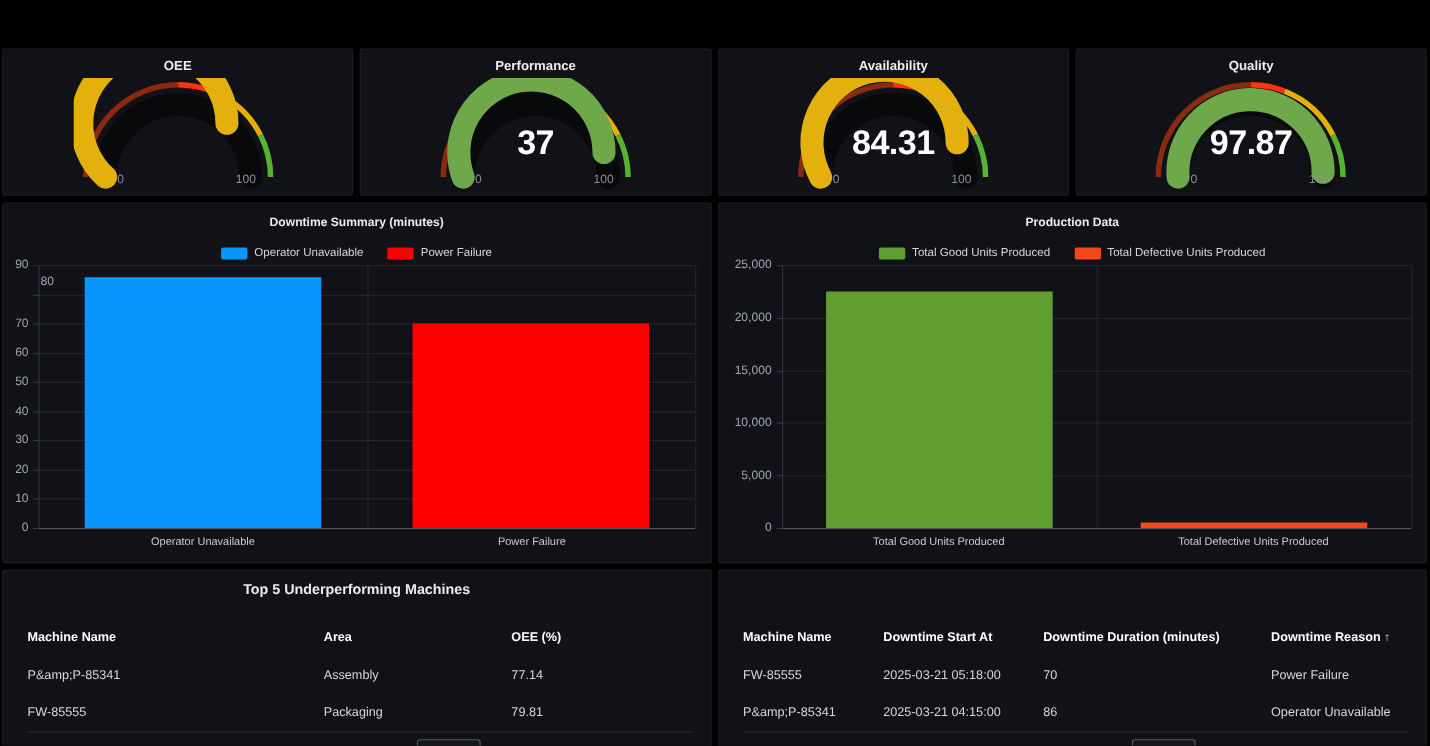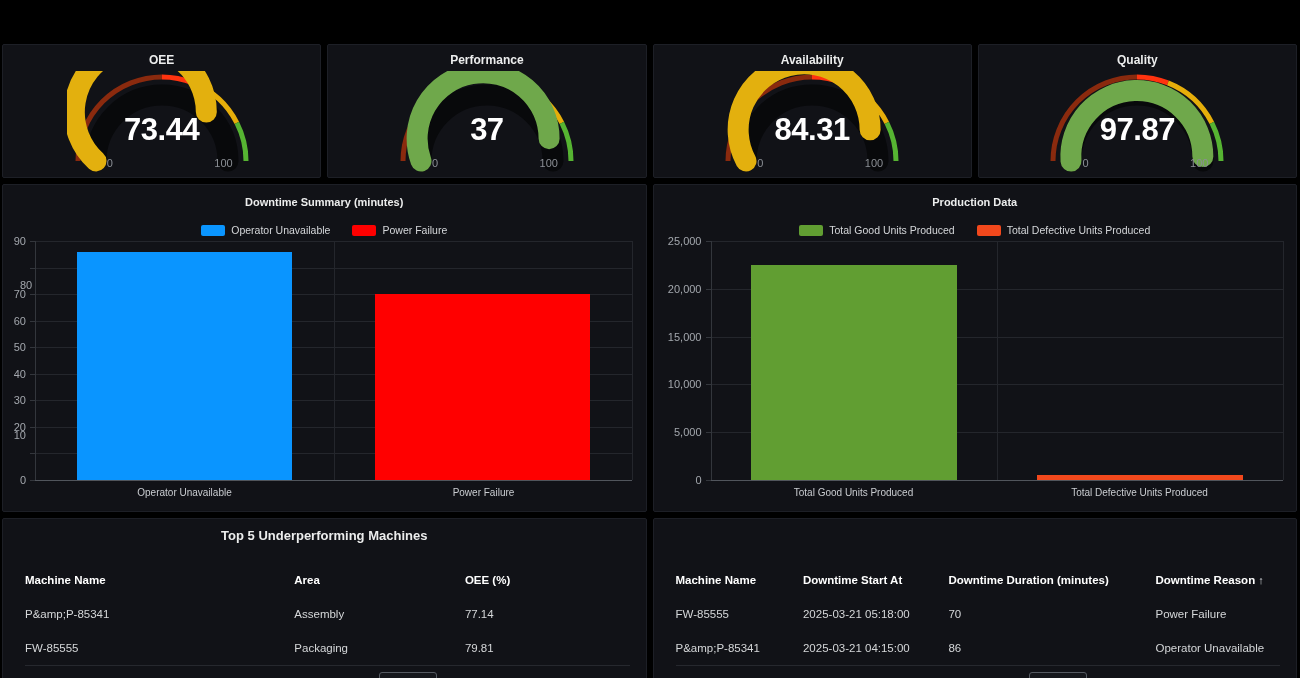--- a/index.html
+++ b/index.html
@@ -71,21 +71,21 @@
     <section class="row gauges" id="gauge-row">
         <div class="panel">
           <div class="gauge-title">OEE</div>
           <div class="gauge-wrap"><svg viewBox="0 0 190 104" width="190" height="104">
               <path d="M 11.00 90.00 A 84 84 0 0 1 95.00 6.00" stroke="#8A2A0E" stroke-width="5" fill="none" stroke-linecap="butt"></path>
               <path d="M 95.00 6.00 A 84 84 0 0 1 125.92 11.90" stroke="#FF330F" stroke-width="5" fill="none" stroke-linecap="butt"></path>
               <path d="M 125.92 11.90 A 84 84 0 0 1 169.84 51.86" stroke="#E6AE0A" stroke-width="5" fill="none" stroke-linecap="butt"></path>
               <path d="M 169.84 51.86 A 84 84 0 0 1 179.00 90.00" stroke="#56B432" stroke-width="5" fill="none" stroke-linecap="butt"></path>
               <path d="M 29.00 90.00 A 66 66 0 1 1 161.00 90.00" stroke="#08090B" stroke-width="21" fill="none" stroke-linecap="round"></path>
               <path d="M 29.00 90.00 A 66 66 0 1 1 139.33 41.10" stroke="#E3B00E" stroke-width="21" fill="none" stroke-linecap="round"></path>
-            </svg><div class="gauge-value">73.44</div><div class="gauge-min">0</div><div class="gauge-max">100</div></div>
+            </svg><div class="gauge-min">0</div><div class="gauge-max">100</div></div>
         </div>
         <div class="panel">
           <div class="gauge-title">Performance</div>
           <div class="gauge-wrap"><svg viewBox="0 0 190 104" width="190" height="104">
               <path d="M 11.00 90.00 A 84 84 0 0 1 95.00 6.00" stroke="#8A2A0E" stroke-width="5" fill="none" stroke-linecap="butt"></path>
               <path d="M 95.00 6.00 A 84 84 0 0 1 125.92 11.90" stroke="#FF330F" stroke-width="5" fill="none" stroke-linecap="butt"></path>
               <path d="M 125.92 11.90 A 84 84 0 0 1 169.84 51.86" stroke="#E6AE0A" stroke-width="5" fill="none" stroke-linecap="butt"></path>
               <path d="M 169.84 51.86 A 84 84 0 0 1 179.00 90.00" stroke="#56B432" stroke-width="5" fill="none" stroke-linecap="butt"></path>
               <path d="M 29.00 90.00 A 66 66 0 1 1 161.00 90.00" stroke="#08090B" stroke-width="21" fill="none" stroke-linecap="round"></path>
               <path d="M 29.00 90.00 A 66 66 0 1 1 157.10 67.64" stroke="#6FA84B" stroke-width="21" fill="none" stroke-linecap="round"></path>
@@ -125,42 +125,42 @@
             <span class="legend-item">
               <span class="legend-swatch" style="background: rgb(255, 0, 0);"></span>
               <span class="legend-label">Power Failure</span>
             </span>
           </div>
           <div style="position: absolute; inset: 0px;">
             <div class="tickmark" style="left: 27px; top: 295px;"></div>
             <div class="ytick-label" style="left: 0px; width: 23px; top: 289px;">0</div>
             <div class="grid-h" style="left: 32px; width: 597px; top: 268px;"></div>
             <div class="tickmark" style="left: 27px; top: 268px;"></div>
-            <div class="ytick-label" style="left: 0px; width: 23px; top: 244px;">10</div>
+            <div class="ytick-label" style="left: 0px; width: 23px; top: 262px;">10</div>
             <div class="grid-h" style="left: 32px; width: 597px; top: 242px;"></div>
             <div class="tickmark" style="left: 27px; top: 242px;"></div>
             <div class="ytick-label" style="left: 0px; width: 23px; top: 236px;">20</div>
             <div class="grid-h" style="left: 32px; width: 597px; top: 215px;"></div>
             <div class="tickmark" style="left: 27px; top: 215px;"></div>
             <div class="ytick-label" style="left: 0px; width: 23px; top: 209px;">30</div>
             <div class="grid-h" style="left: 32px; width: 597px; top: 189px;"></div>
             <div class="tickmark" style="left: 27px; top: 189px;"></div>
             <div class="ytick-label" style="left: 0px; width: 23px; top: 183px;">40</div>
             <div class="grid-h" style="left: 32px; width: 597px; top: 162px;"></div>
             <div class="tickmark" style="left: 27px; top: 162px;"></div>
             <div class="ytick-label" style="left: 0px; width: 23px; top: 156px;">50</div>
             <div class="grid-h" style="left: 32px; width: 597px; top: 136px;"></div>
             <div class="tickmark" style="left: 27px; top: 136px;"></div>
             <div class="ytick-label" style="left: 0px; width: 23px; top: 130px;">60</div>
             <div class="grid-h" style="left: 32px; width: 597px; top: 109px;"></div>
             <div class="tickmark" style="left: 27px; top: 109px;"></div>
             <div class="ytick-label" style="left: 0px; width: 23px; top: 103px;">70</div>
             <div class="grid-h" style="left: 32px; width: 597px; top: 83px;"></div>
             <div class="tickmark" style="left: 27px; top: 83px;"></div>
-            <div class="ytick-label" style="left: 0px; width: 46px; top: 94px; text-align: center;">80</div>
+            <div class="ytick-label" style="left: 0px; width: 46px; top: 65px;">80</div>
             <div class="grid-h" style="left: 32px; width: 597px; top: 56px;"></div>
             <div class="tickmark" style="left: 27px; top: 56px;"></div>
             <div class="ytick-label" style="left: 0px; width: 23px; top: 50px;">90</div>
             <div class="axis-v" style="left: 32px; top: 56px; height: 239px;"></div>
             <div class="grid-v" style="left: 331px; top: 56px; height: 239px;"></div>
             <div class="grid-v" style="left: 629px; top: 56px; height: 239px;"></div>
             <div class="baseline" style="left: 32px; width: 597px; top: 295px;"></div>
             <div class="bar" style="left: 74px; width: 215px; top: 67px; height: 228px; background: rgb(10, 149, 255);"></div>
             <div class="cat-label" style="left: 32px; width: 299px; top: 302px;">Operator Unavailable</div>
             <div class="bar" style="left: 372px; width: 215px; top: 109px; height: 186px; background: rgb(255, 0, 0);"></div>

